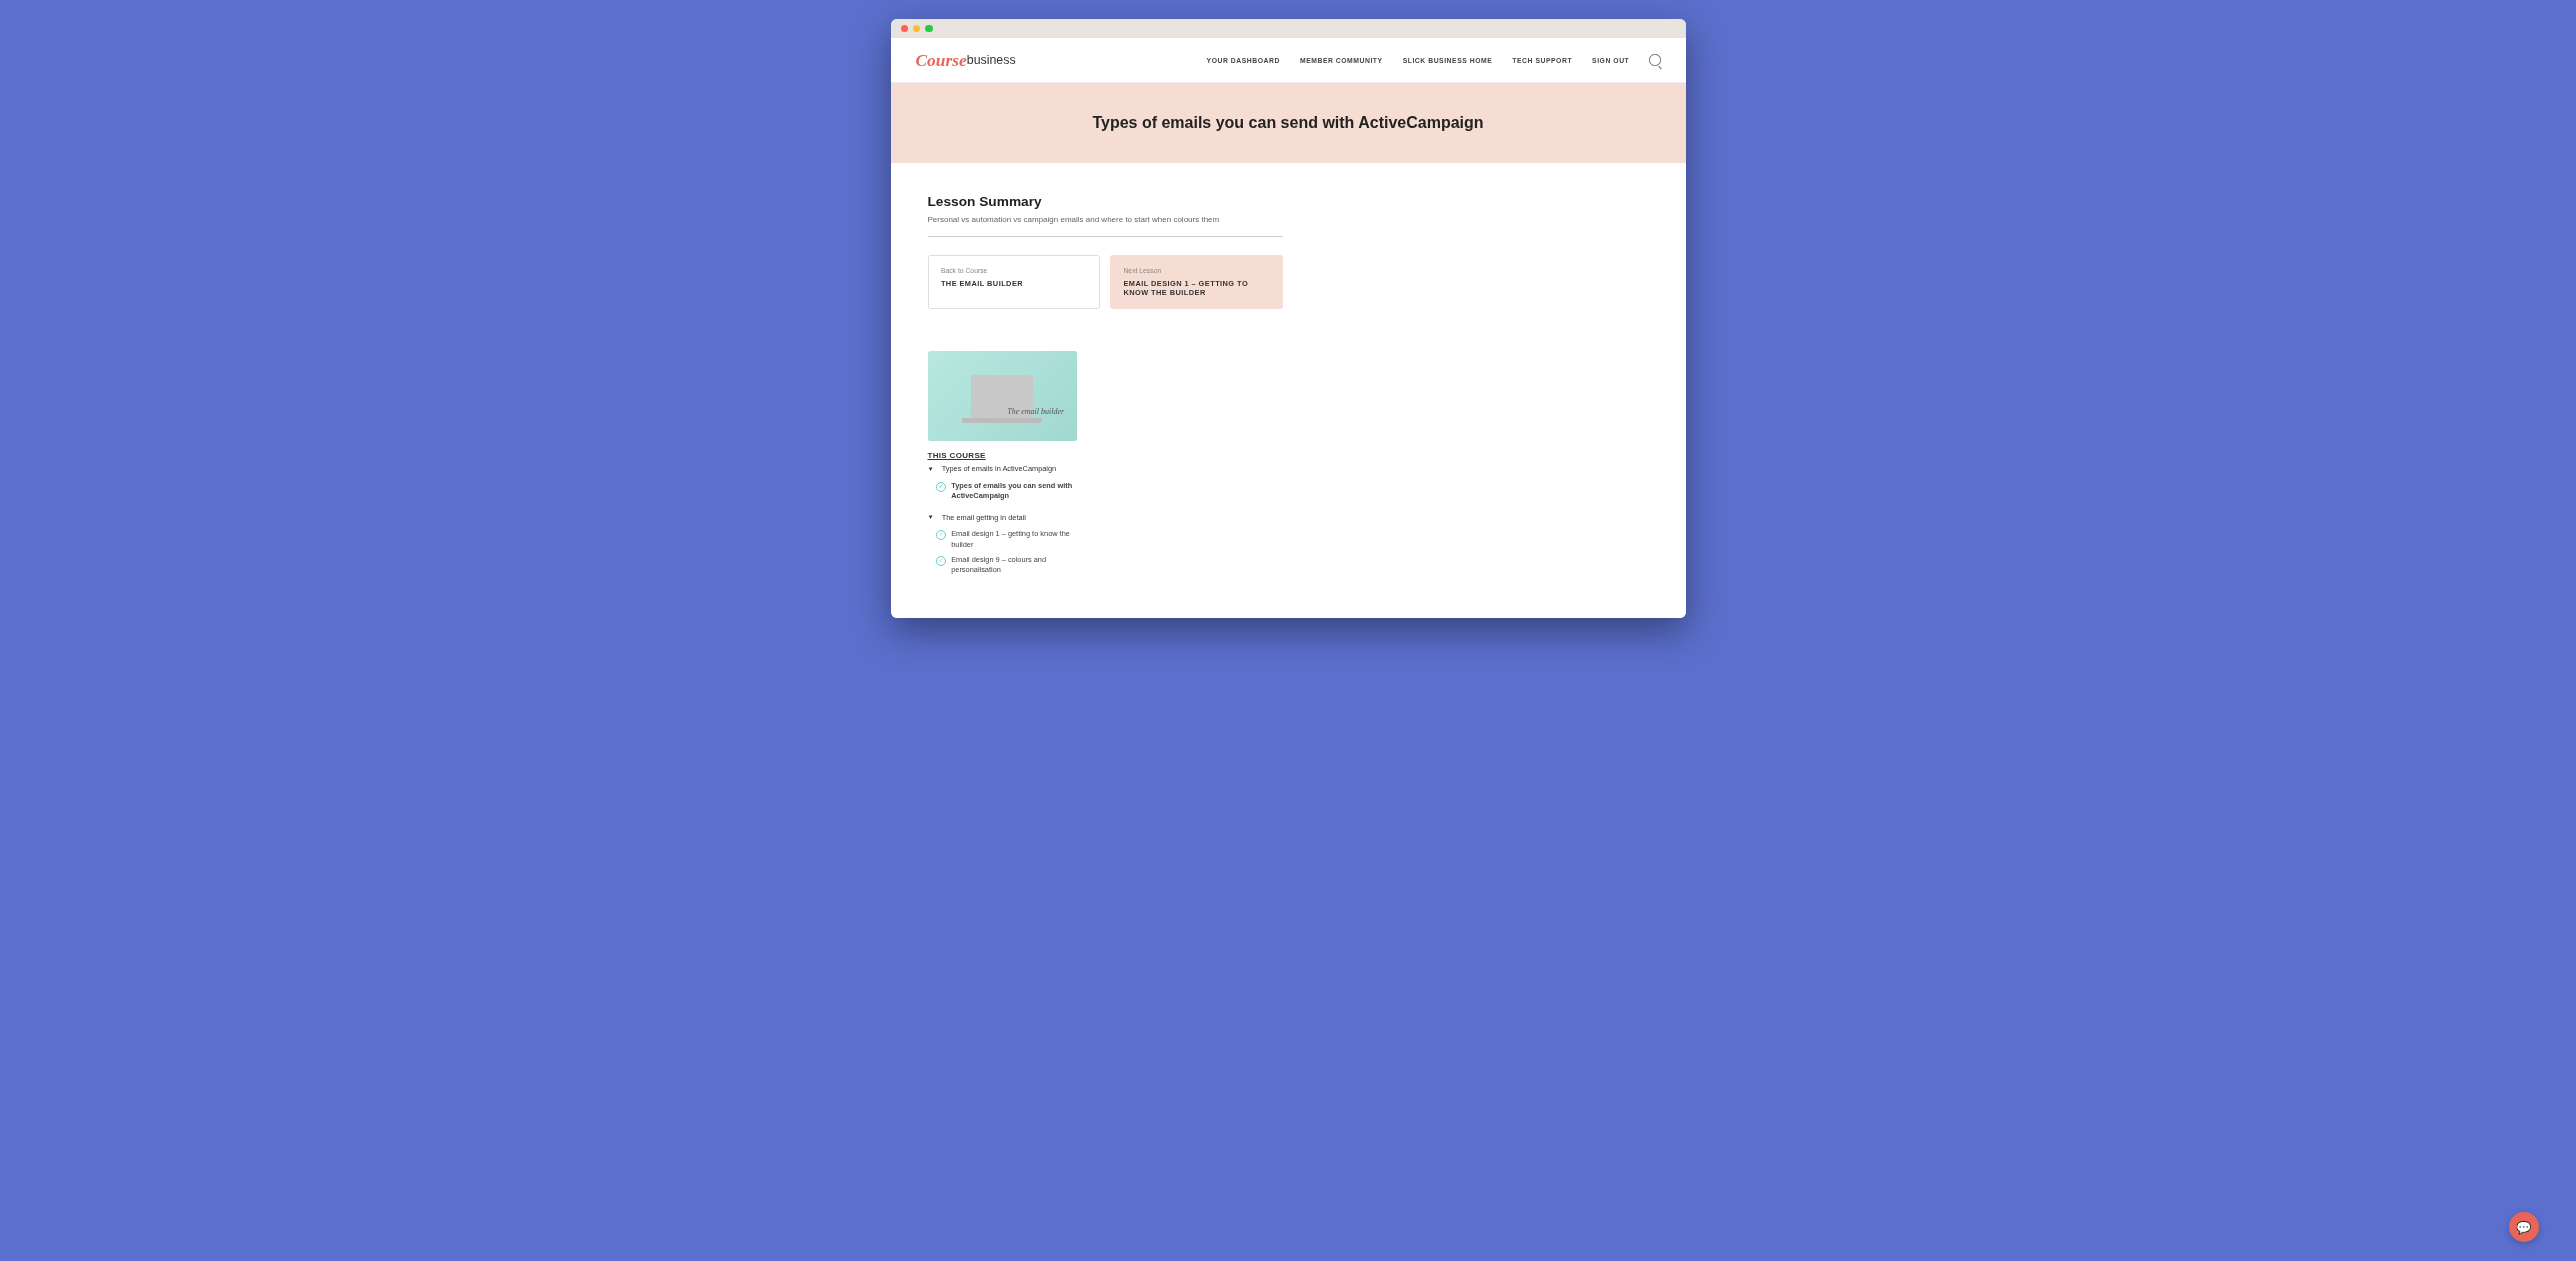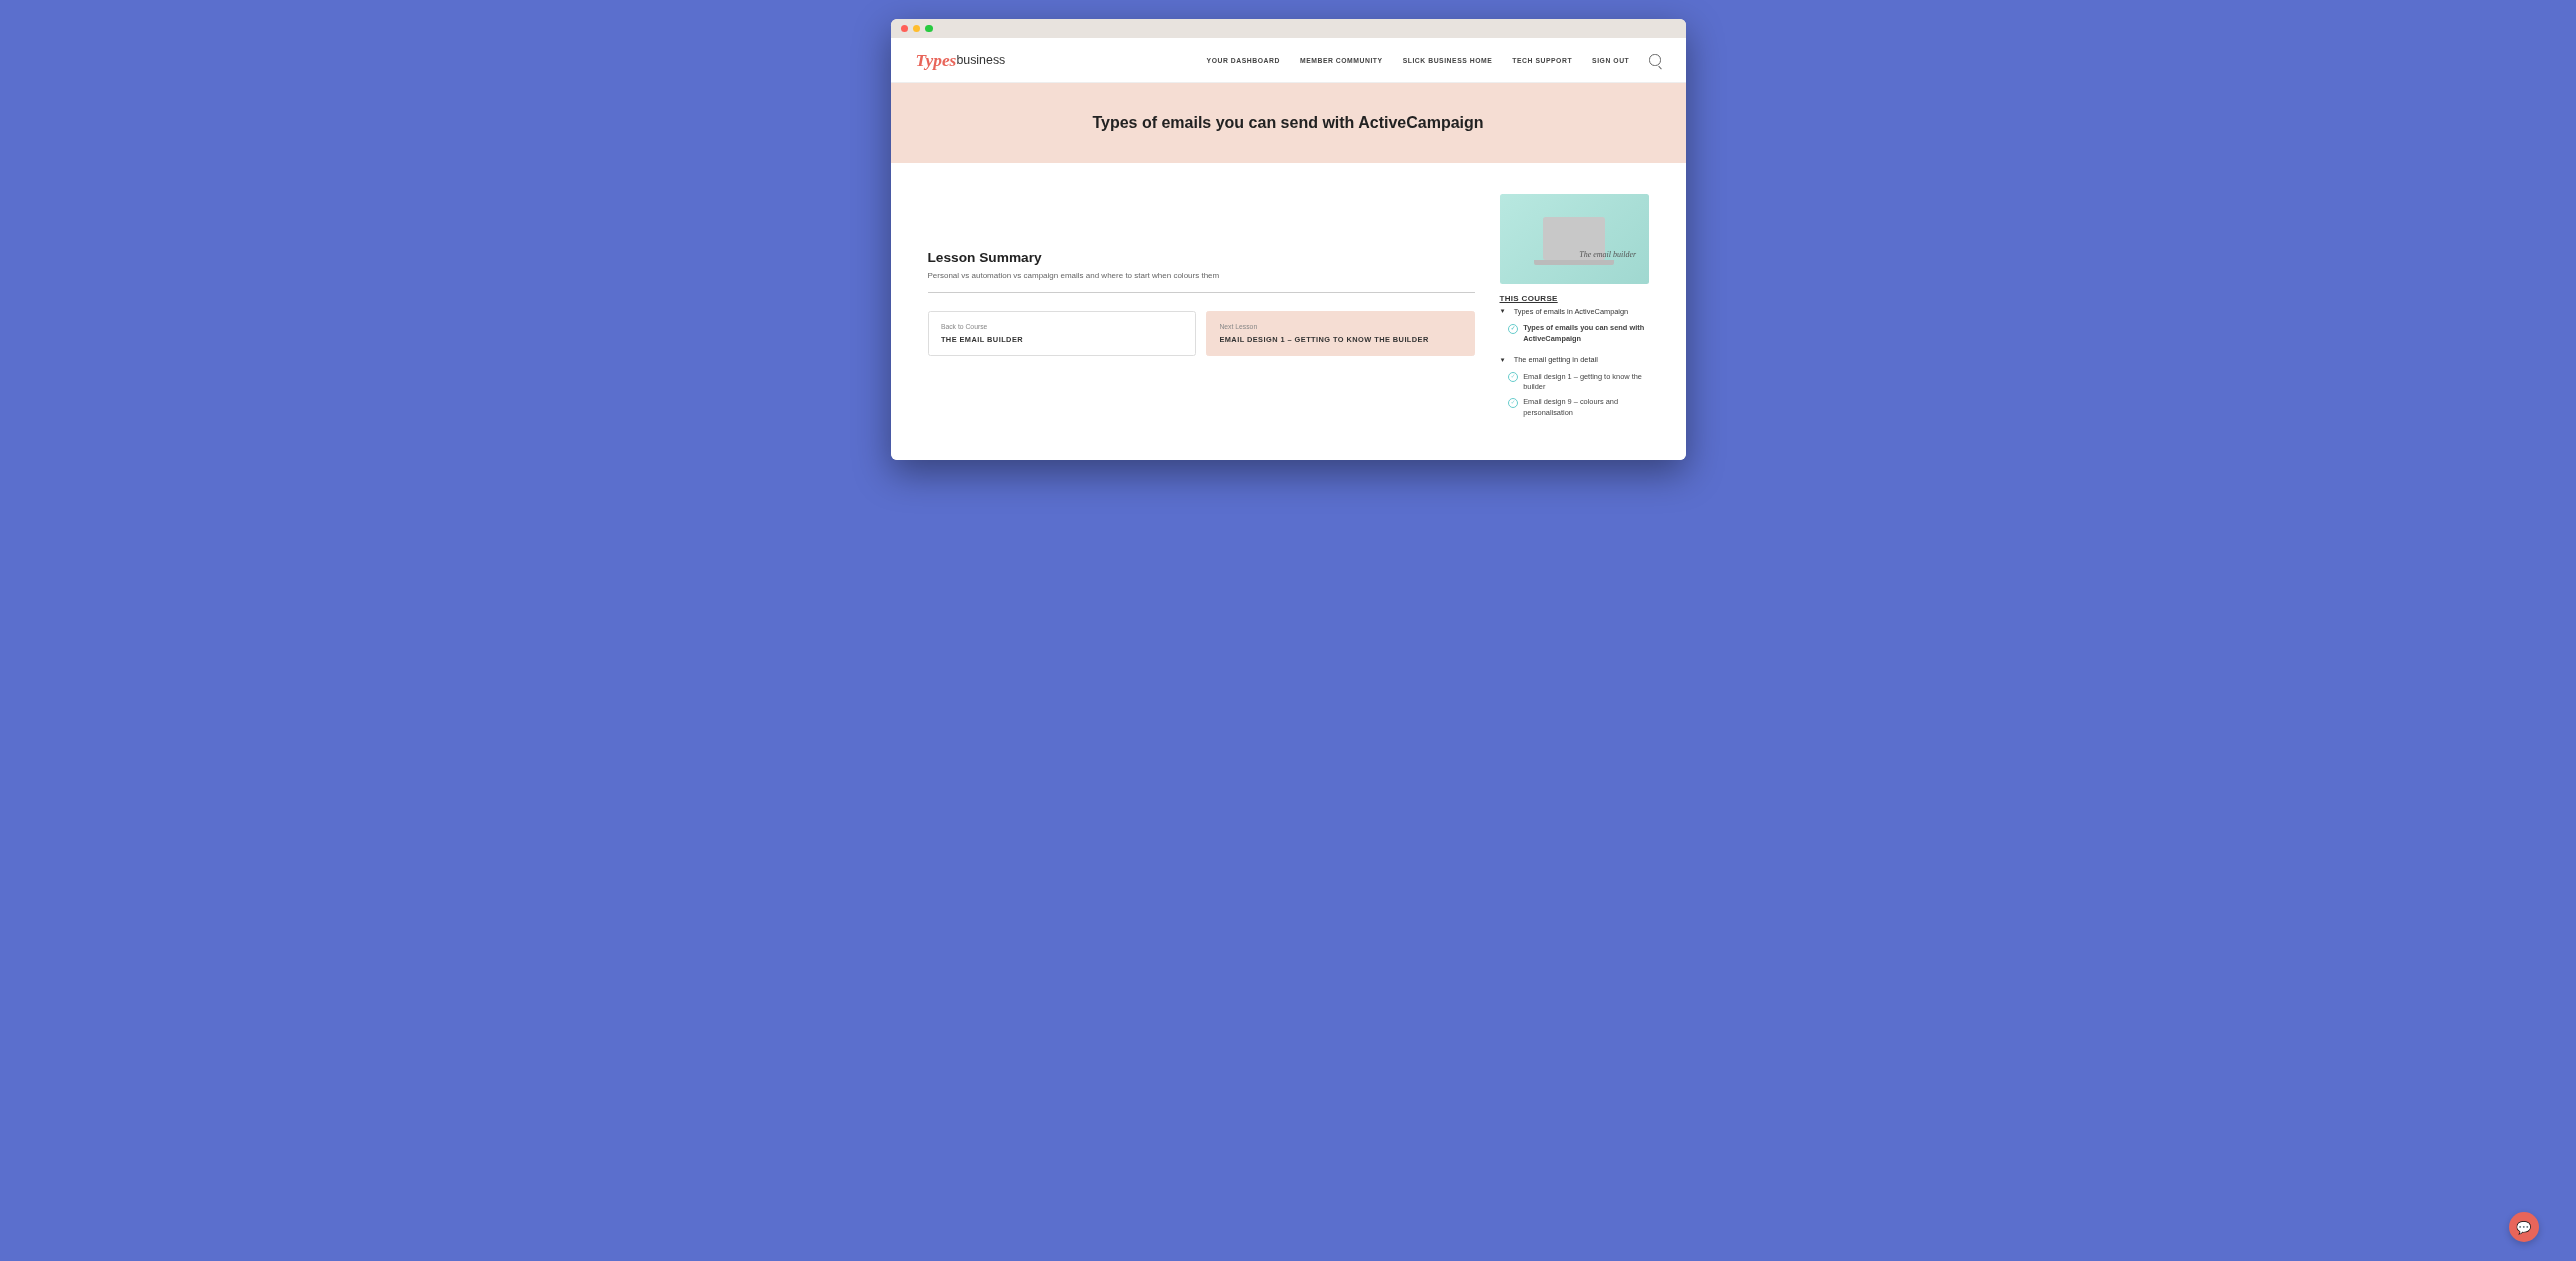--- a/index.html
+++ b/index.html
@@ -106,21 +106,22 @@
       font-weight: 700;
       color: #222;
     }
 
     
     .main-content {
       background: #ffffff;
       padding: 31px 37px;
       display: flex;
       gap: 25px;
-      align-items: center;
+      align-items: flex-start;
+      flex-direction: column;
     }
 
     
     .content-col {
       flex: 1;
     }
     .lesson-summary-title {
       font-size: 13.7px;
       font-weight: 600;
       color: #222;
@@ -312,21 +313,21 @@
 <div class="browser-window">
 
   <div class="browser-toolbar">
     <div class="browser-dot dot-red"></div>
     <div class="browser-dot dot-yellow"></div>
     <div class="browser-dot dot-green"></div>
   </div>
 
   <div class="site-header">
     <div class="logo">
-      <span class="logo-slick">Types</span>
+      <span class="logo-slick">Course</span>
       <span class="logo-business">business</span>
     </div>
     <nav class="nav">
       <a class="nav-item">YOUR DASHBOARD</a>
       <a class="nav-item">MEMBER COMMUNITY</a>
       <a class="nav-item">SLICK BUSINESS HOME</a>
       <a class="nav-item">TECH SUPPORT</a>
       <a class="nav-item">SIGN OUT</a>
       <div class="nav-search"></div>
     </nav>

